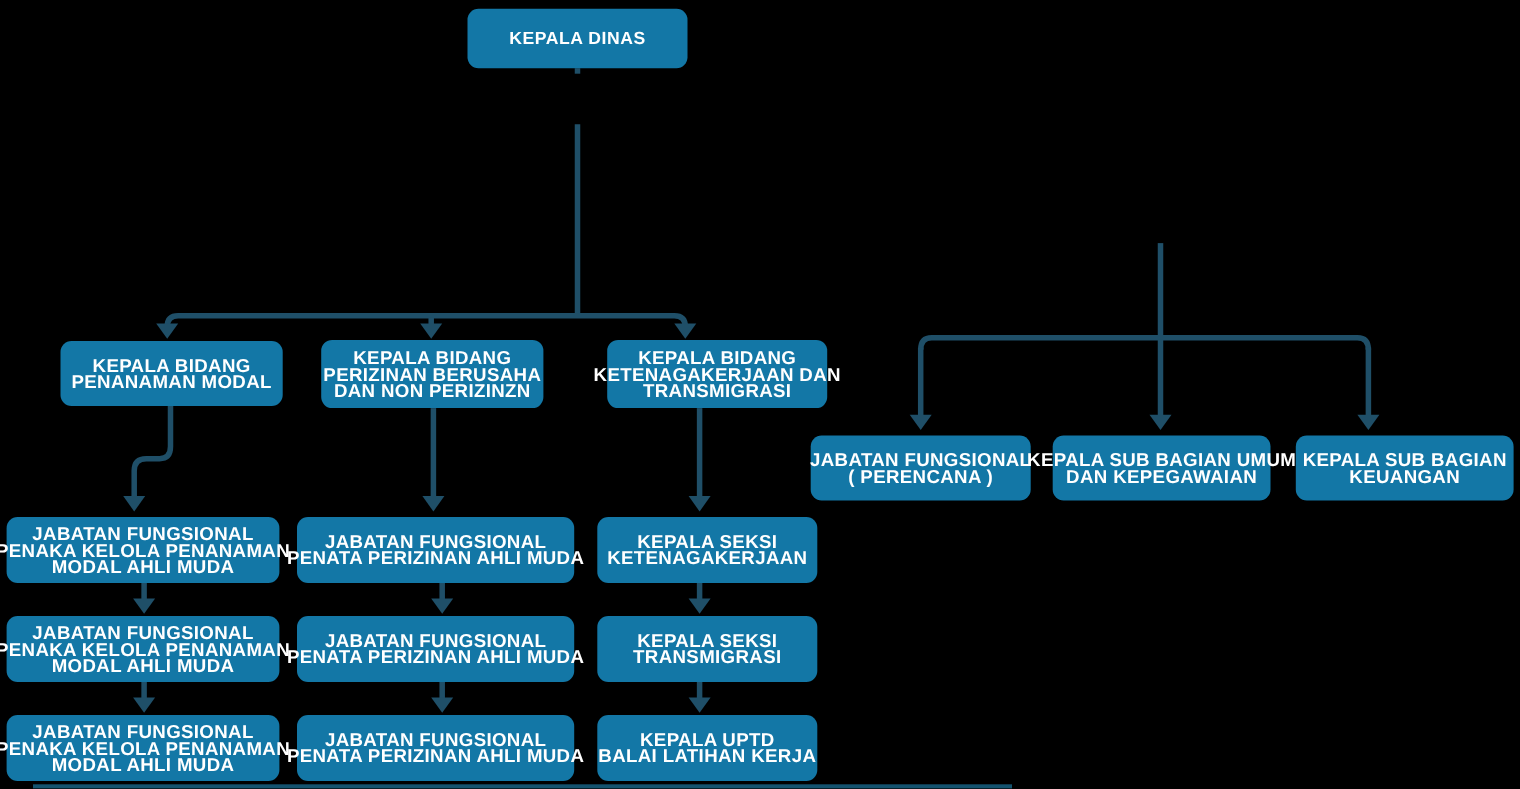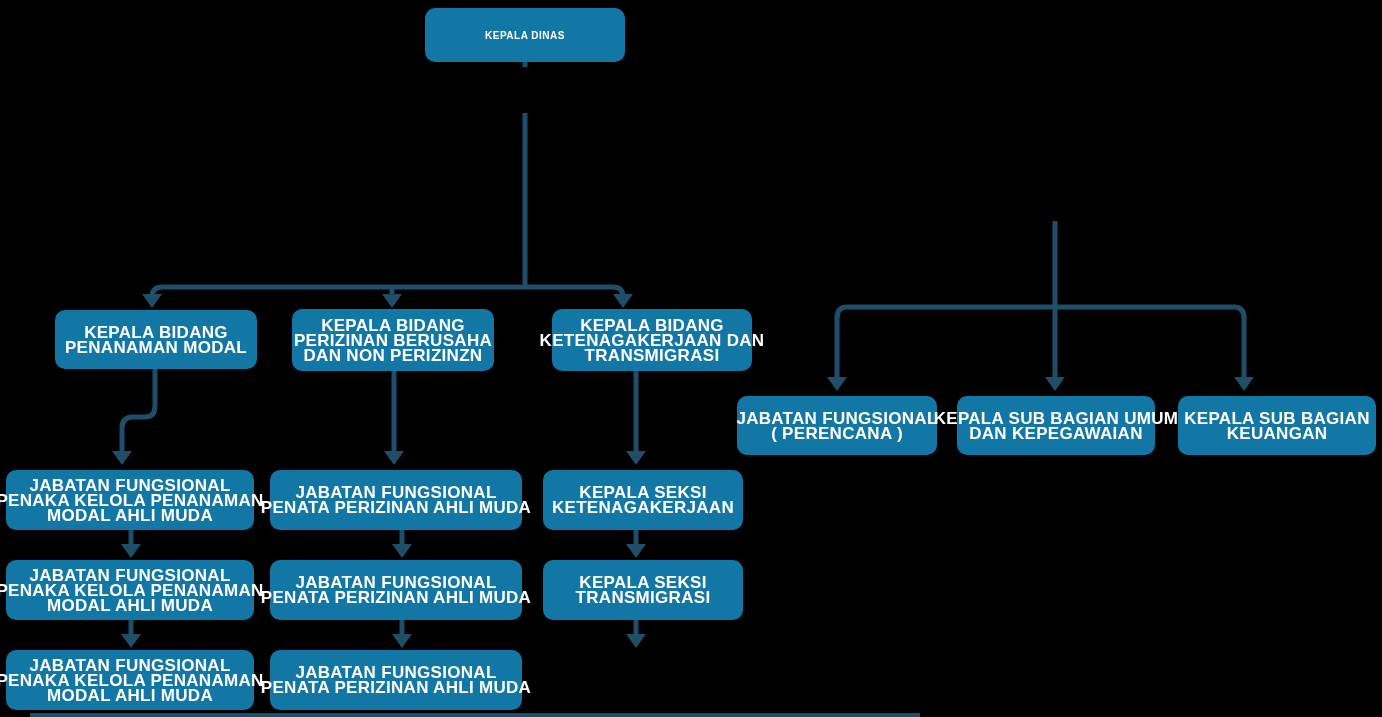--- a/index.html
+++ b/index.html
@@ -17,21 +17,21 @@
     position:absolute;
     background:var(--node-fill,#1377a6);
     color:var(--node-text,#fff);
     border-radius:10px;
     display:flex;align-items:center;justify-content:center;
     text-align:center;
     font-weight:bold;
     font-size:17px;line-height:15px;letter-spacing:.3px;
     white-space:pre;
   }
-  .node.lg{font-size:10px;letter-spacing:.5px;}
+  .node.lg{font-size:16px;letter-spacing:.5px;}
   .strip{position:absolute;background:var(--bottom-strip,#14536f);}
 </style>
 </head>
 <body>
 
 <div id="canvas">
 
   <svg id="connectors" viewBox="0 0 1382 717" xmlns="http://www.w3.org/2000/svg">
 
     <path class="line" d="M525,62 V67"></path>
@@ -116,16 +116,18 @@
 
   <div class="node" style="left:270px;top:650px;width:252px;height:60px;">JABATAN FUNGSIONAL
 PENATA PERIZINAN AHLI MUDA</div>
 
   <div class="node" style="left:543px;top:470px;width:200px;height:60px;">KEPALA SEKSI
 KETENAGAKERJAAN</div>
 
   <div class="node" style="left:543px;top:560px;width:200px;height:60px;">KEPALA SEKSI
 TRANSMIGRASI</div>
 
+  <div class="node" style="left:543px;top:650px;width:200px;height:60px;">KEPALA UPTD
+BALAI LATIHAN KERJA</div>
 
   <div class="strip" style="left:30px;top:713px;width:890px;height:4px;"></div>
 
 </div>
 
 </body></html>

